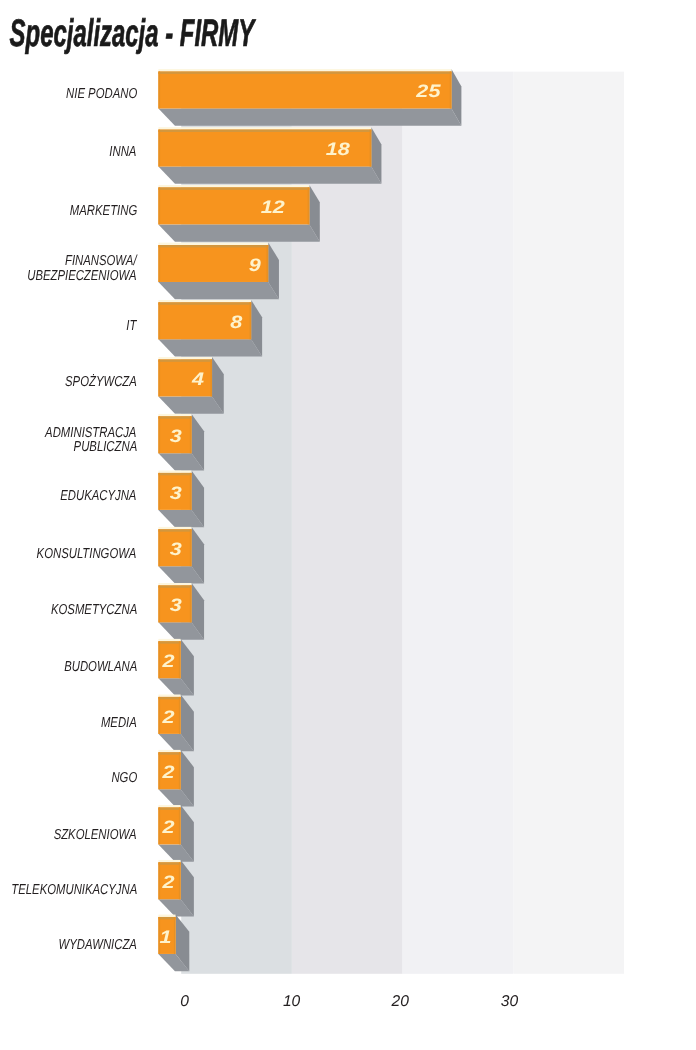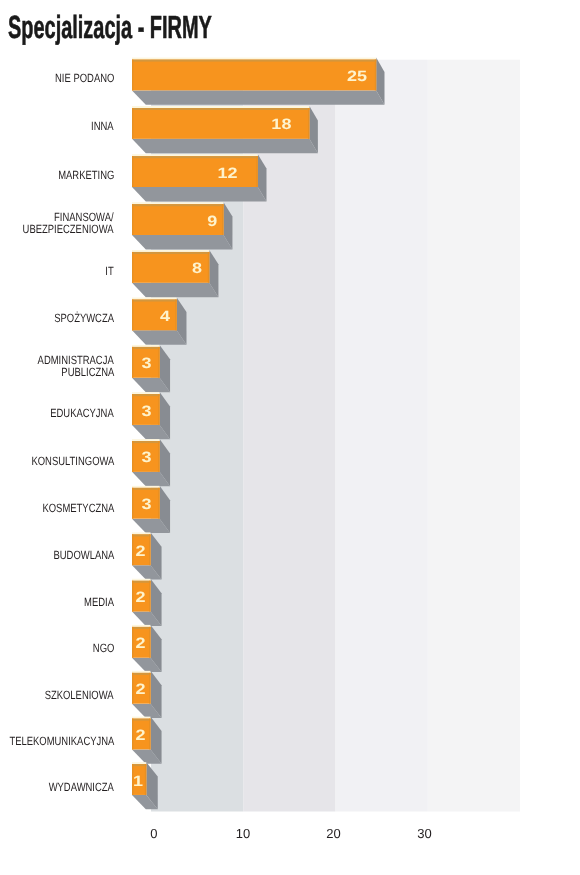--- a/index.html
+++ b/index.html
@@ -1,19 +1,19 @@
 <!DOCTYPE html>
 <html><head>
 <meta charset="utf-8">
 <title>Specjalizacja - FIRMY</title>
 <style>
   html,body{margin:0;padding:0;}
   body{width:580px;height:875px;background:#ffffff;overflow:hidden;
        font-family:"Liberation Sans",sans-serif;-webkit-font-smoothing:antialiased;text-rendering:geometricPrecision;}
-  #page{position:relative;width:580px;height:875px;filter:blur(0px);}
+  #page{position:relative;width:580px;height:875px;filter:blur(0px);font-style:italic;}
 
   .chart-title{position:absolute;left:8px;top:9px;font-size:32px;font-weight:bold;
      -webkit-text-stroke:0.6px #1a1a1a;
      color:#1a1a1a;letter-spacing:0px;white-space:nowrap;
      transform:scaleX(0.623);transform-origin:0 0;}
 
   svg.plot{position:absolute;left:0;top:0;width:580px;height:875px;}
 
   .cat-label{position:absolute;right:466px;font-size:12px;color:#231f20;
      line-height:12px;white-space:nowrap;transform:scaleX(0.787);

